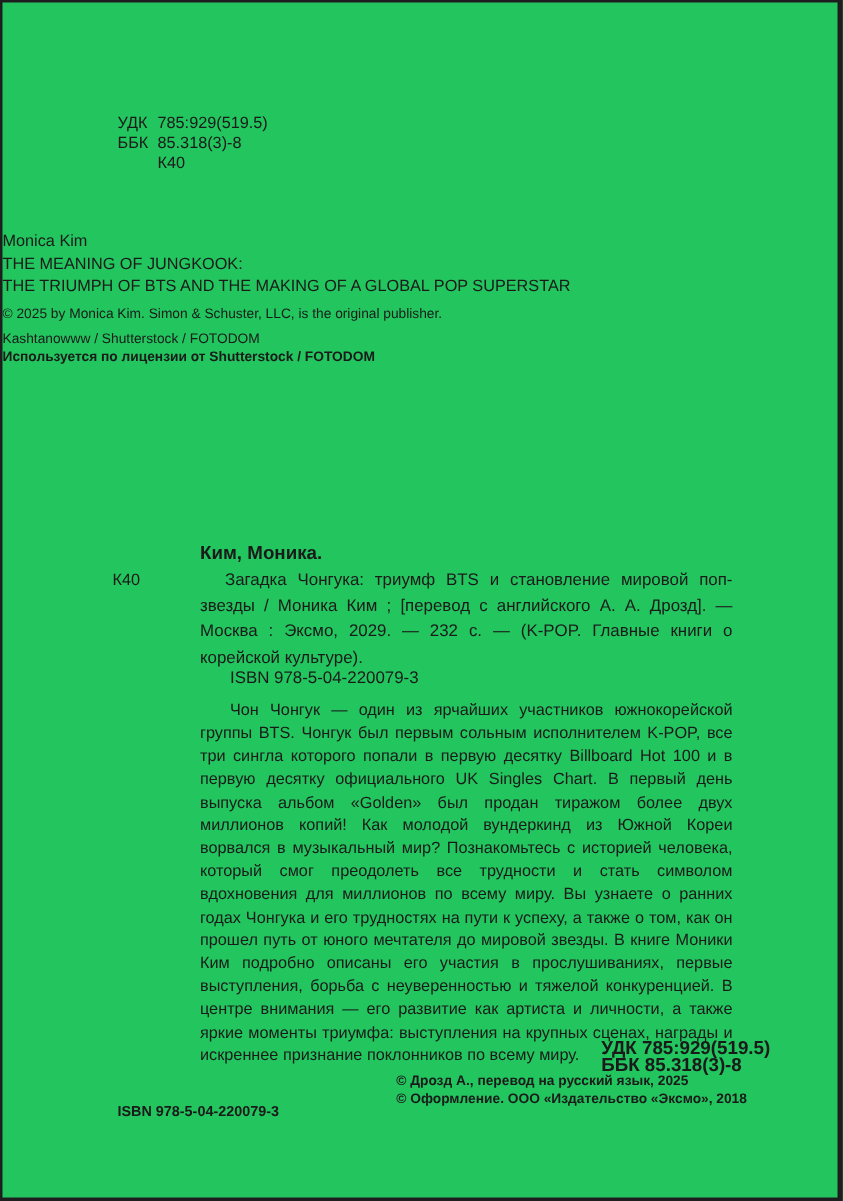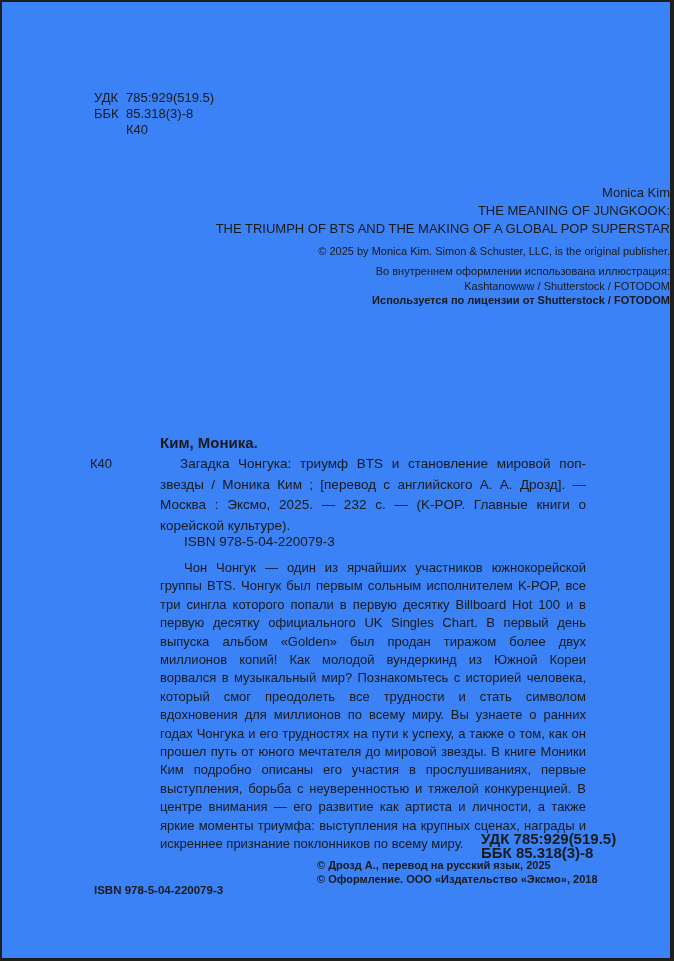--- a/index.html
+++ b/index.html
@@ -14,32 +14,32 @@
       overflow: hidden;
       font-family: "Liberation Sans", sans-serif;
       color: #1a1a1a;
     }
     .page {
       position: absolute;
       left: 2px;
       top: 2px;
       width: 668px;
       height: 956px;
-      background: #3b82f6;
+      background: #22c55e;
     }
     .abs { position: absolute; white-space: nowrap; }
     .f13 { font-size: 13px; line-height: 16px; }
     .f11 { font-size: 11px; line-height: 14px; }
 
     
     .cls-top .row { display: flex; }
     .cls-top .key { width: 32px; }
 
     
-    .credits { left: 0; width: 668px; text-align: right; }
+    .credits { left: 0; width: 668px; text-align: left; }
 
     
     .card-author { left: 158px; top: 432px; font-weight: bold; font-size: 15px; }
     .card-code { left: 88px; top: 452px; font-size: 13px; line-height: 20px; }
     .card-body {
       left: 158px; top: 452px; width: 426px;
       white-space: normal;
       font-size: 13.5px; line-height: 20.5px;
       text-align: justify;
     }
@@ -78,28 +78,27 @@
   </div>
 
   <div class="abs credits" style="top:182px;">
     <div class="f13" style="line-height:18px;">Monica Kim</div>
     <div class="f13" style="line-height:18px;">THE MEANING OF JUNGKOOK:</div>
     <div class="f13" style="line-height:18px;">THE TRIUMPH OF BTS AND THE MAKING OF A GLOBAL POP SUPERSTAR</div>
     <div class="f11" style="margin-top:6px;">© 2025 by Monica Kim. Simon &amp; Schuster, LLC, is the original publisher.</div>
   </div>
 
   <div class="abs credits" style="top:262px;">
-    <div class="f11" style="line-height:14.5px;">Во внутреннем оформлении использована иллюстрация:</div>
     <div class="f11" style="line-height:14.5px;">Kashtanowww / Shutterstock / FOTODOM</div>
     <div class="f11" style="line-height:14.5px;font-weight:bold;">Используется по лицензии от Shutterstock / FOTODOM</div>
   </div>
 
   <div class="abs card-author">Ким, Моника.</div>
   <div class="abs card-code">К40</div>
-  <div class="abs card-body"><span class="indent"></span><span>Загадка Чонгука: триумф BTS и становление мировой поп-звезды / Моника Ким ; [перевод с английского А. А. Дрозд]. — Москва : Эксмо, 2025. — 232 с. — (K-POP. Главные книги о корейской культуре).</span></div>
+  <div class="abs card-body"><span class="indent"></span><span>Загадка Чонгука: триумф BTS и становление мировой поп-звезды / Моника Ким ; [перевод с английского А. А. Дрозд]. — Москва : Эксмо, 2029. — 232 с. — (K-POP. Главные книги о корейской культуре).</span></div>
   <div class="abs isbn-inline">ISBN 978-5-04-220079-3</div>
   <div class="abs annotation"><span class="indent"></span><span>Чон Чонгук — один из ярчайших участников южнокорейской группы BTS. Чонгук был первым сольным исполнителем K-POP, все три сингла которого попали в первую десятку Billboard Hot 100 и в первую десятку официального UK Singles Chart. В первый день выпуска альбом «Golden» был продан тиражом более двух миллионов копий! Как молодой вундеркинд из Южной Кореи ворвался в музыкальный мир? Познакомьтесь с историей человека, который смог преодолеть все трудности и стать символом вдохновения для миллионов по всему миру. Вы узнаете о ранних годах Чонгука и его трудностях на пути к успеху, а также о том, как он прошел путь от юного мечтателя до мировой звезды. В книге Моники Ким подробно описаны его участия в прослушиваниях, первые выступления, борьба с неуверенностью и тяжелой конкуренцией. В центре внимания — его развитие как артиста и личности, а также яркие моменты триумфа: выступления на крупных сценах, награды и искреннее признание поклонников по всему миру.</span></div>
 
   <div class="abs cls-bottom">
     <div>УДК 785:929(519.5)</div>
     <div>ББК 85.318(3)-8</div>
   </div>
 
   <div class="abs isbn-bottom">ISBN 978-5-04-220079-3</div>
   <div class="abs copyrights">

